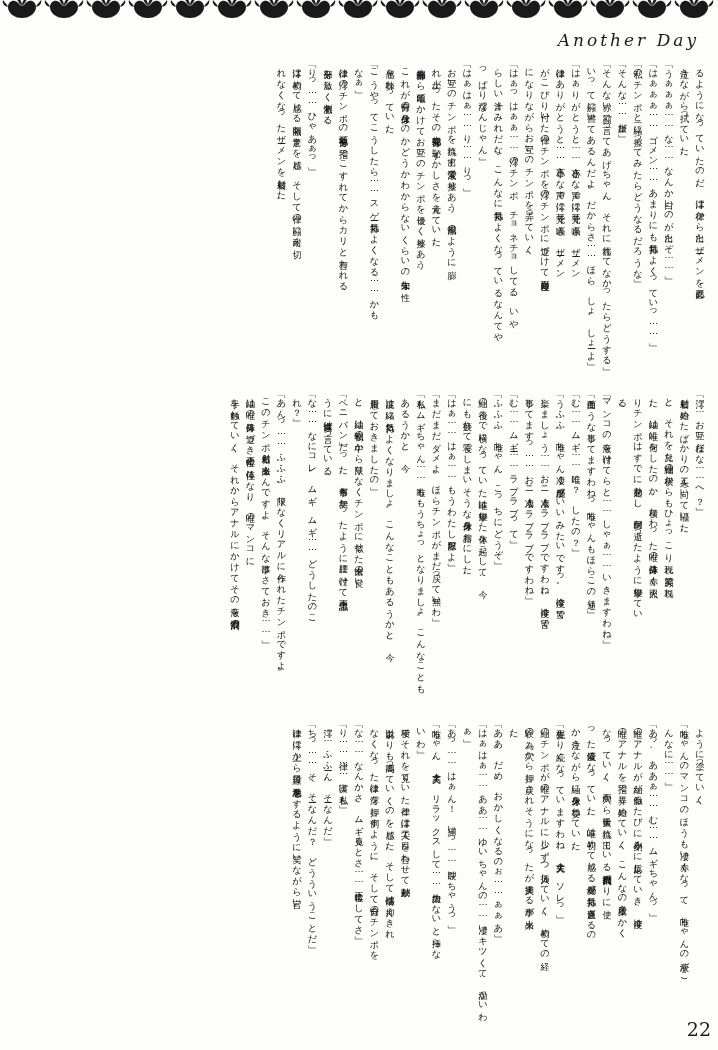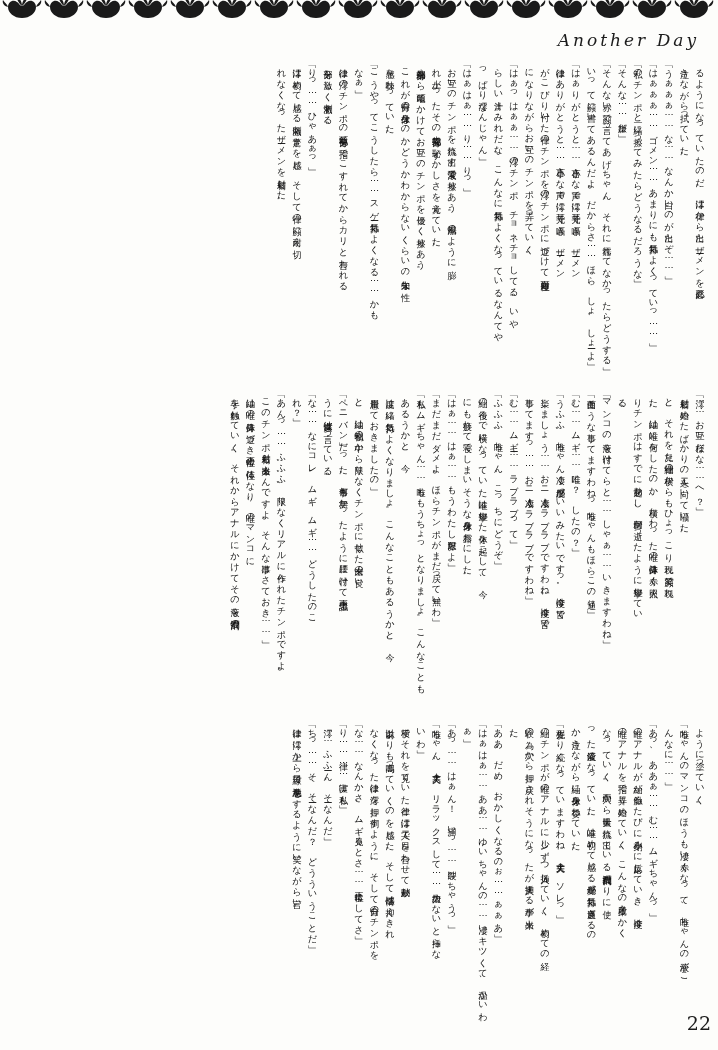--- a/index.html
+++ b/index.html
@@ -45,21 +45,21 @@
     font-size: 17px;
     letter-spacing: 3px;
     color: #1c1c1c;
     white-space: nowrap;
   }
 
   
   .folio {
     position: absolute;
     right: 40px;
-    bottom: 16px;
+    bottom: 10px;
     font-family: "DejaVu Serif", serif;
     font-size: 19px;
     color: #1c1c1c;
   }
 
   
   .block {
     position: absolute;
     writing-mode: vertical-rl;
     text-orientation: upright;

